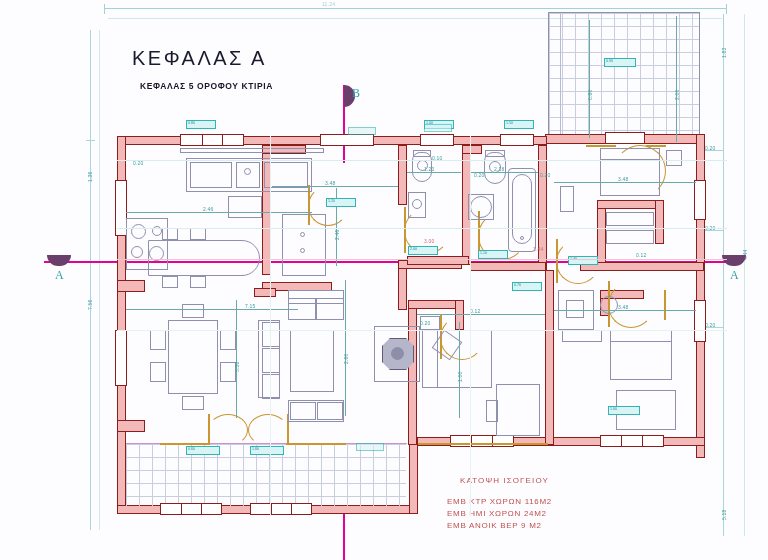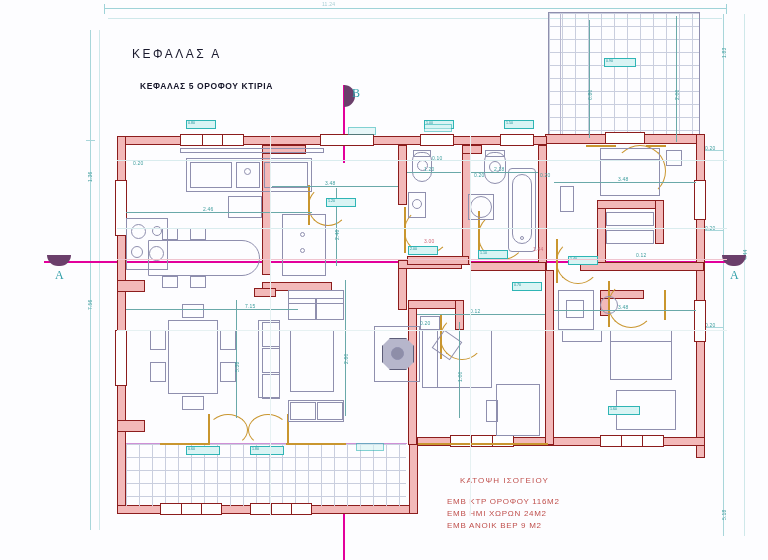--- a/index.html
+++ b/index.html
@@ -1,21 +1,21 @@
 <!DOCTYPE html>
 <html><head>
 <meta charset="utf-8">
 <style>
   html,body{margin:0;padding:0;background:#ffffff;}
   body{width:768px;height:560px;overflow:hidden;font-family:"Liberation Sans",sans-serif;}
   #stage{position:relative;width:768px;height:560px;background:#fdfdff;}
 
   
   .title{position:absolute;font-family:"Liberation Sans",sans-serif;color:#1a1a2e;
-         font-size:12px;letter-spacing:2.5px;font-weight:400;white-space:nowrap;}
+         font-size:20px;letter-spacing:2.5px;font-weight:400;white-space:nowrap;}
   .subtitle{position:absolute;color:#17172b;font-size:8.5px;letter-spacing:.6px;
             font-weight:700;white-space:nowrap;}
   .legend{position:absolute;color:#c0504d;font-size:8px;letter-spacing:.7px;
           white-space:nowrap;font-weight:400;}
   .legend.hdr{letter-spacing:1.1px;}
   .secmark{position:absolute;color:#2f9ea8;font-size:12px;font-family:"Liberation Serif",serif;}
 
   
   .dim{position:absolute;color:#3f9e9e;font-size:5px;white-space:nowrap;letter-spacing:.2px;}
   .dim.red{color:#d06a7a;}
@@ -45,21 +45,21 @@
 </style>
 </head>
 <body>
 
 <div id="stage">
 
   <div class="title" style="left:132px;top:47px;">ΚΕΦΑΛΑΣ  Α</div>
   <div class="subtitle" style="left:140px;top:81px;">ΚΕΦΑΛΑΣ 5 ΟΡΟΦΟΥ ΚΤΙΡΙΑ</div>
 
   <div class="legend hdr" style="left:460px;top:476px;">ΚΑΤΟΨΗ  ΙΣΟΓΕΙΟΥ</div>
-  <div class="legend" style="left:447px;top:497px;">ΕΜΒ  ΚΤΡ  ΟΡΟΦΟΥ  116Μ2</div>
+  <div class="legend" style="left:447px;top:497px;">ΕΜΒ  ΚΤΡ  ΧΩΡΩΝ  116Μ2</div>
   <div class="legend" style="left:447px;top:509px;">ΕΜΒ  ΗΜΙ  ΧΩΡΩΝ  24Μ2</div>
   <div class="legend" style="left:447px;top:521px;">ΕΜΒ  ΑΝΟΙΚ  ΒΕΡ  9 Μ2</div>
 
   <div class="dimline h" style="left:104px;top:8px;width:622px;background:#9fd3d8;"></div>
   <div class="dim faint" style="left:322px;top:1px;font-size:5px;">11.24</div>
   <div class="dimline v" style="left:104px;top:4px;height:10px;background:#9fd3d8;"></div>
   <div class="dimline v" style="left:726px;top:4px;height:10px;background:#9fd3d8;"></div>
 
   <div class="dimline h" style="left:108px;top:18px;width:614px;background:#cfe8ea;"></div>
 

